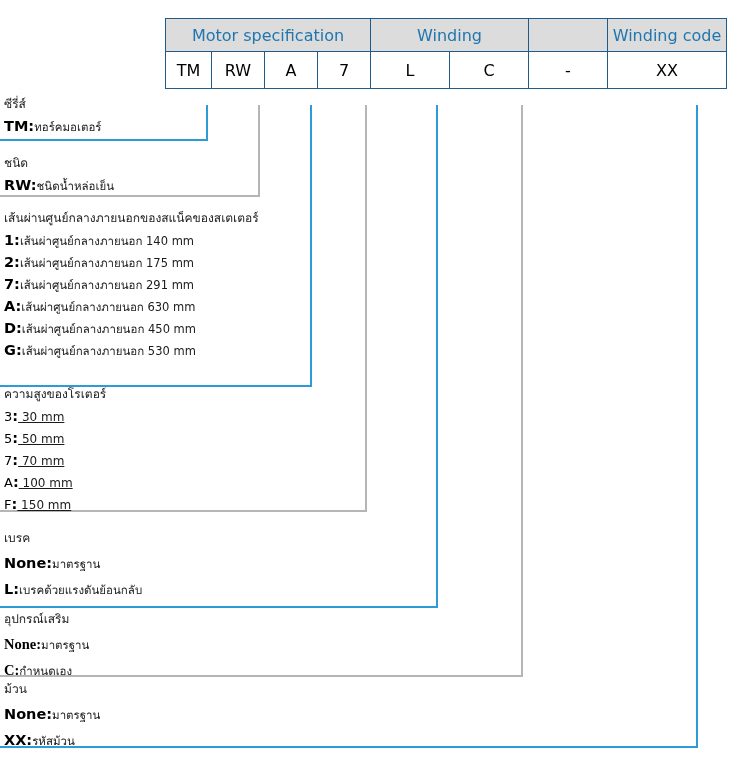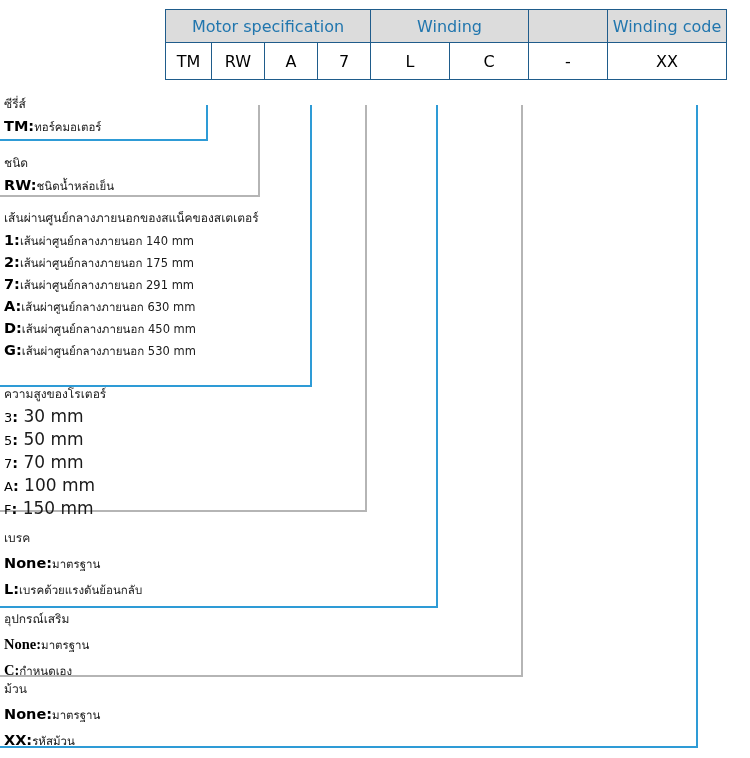--- a/index.html
+++ b/index.html
@@ -4,21 +4,21 @@
 <style>
   html,body{margin:0;padding:0;}
   body{
     width:750px;height:758px;position:relative;background:#ffffff;
     font-family:"DejaVu Sans","Liberation Sans",sans-serif;
     -webkit-font-smoothing:antialiased;
   }
   .stage{position:absolute;left:0;top:0;width:750px;height:758px;overflow:hidden;}
 
   
-  .code-table{position:absolute;left:165px;top:9px;border-collapse:collapse;}
+  .code-table{position:absolute;left:165px;top:18px;border-collapse:collapse;}
   .code-table td{
     border:1px solid #1f5c8b;
     text-align:center;vertical-align:middle;
     font-size:15px;color:#1a1a1a;
     padding:0;
   }
   .code-table tr.hdr td{
     background:#dcdcdc;color:#2176ae;
     height:32px;font-size:16px;
   }
@@ -49,21 +49,21 @@
     margin:0 0 4px 0;font-weight:400;
   }
   .blk-line{
     font-size:12px;color:#1a1a1a;line-height:21px;
     margin:0;white-space:nowrap;
   }
   .blk-line .key{font-size:14.5px;font-weight:600;color:#000;}
   .blk-line .sep{font-size:14.5px;font-weight:600;color:#000;}
   .blk-line .txt{font-size:11.5px;color:#1a1a1a;}
   .blk-line.mono .key{font-size:13px;font-weight:400;}
-  .blk-line.mono .txt{font-size:17px;}
+  .blk-line.mono .txt{font-size:12px;text-decoration:underline;}
 </style>
 </head>
 <body>
 
 <div class="stage">
 
   <table class="code-table">
     <tbody>
         <tr class="hdr">
       <td colspan="4">Motor specification</td>

